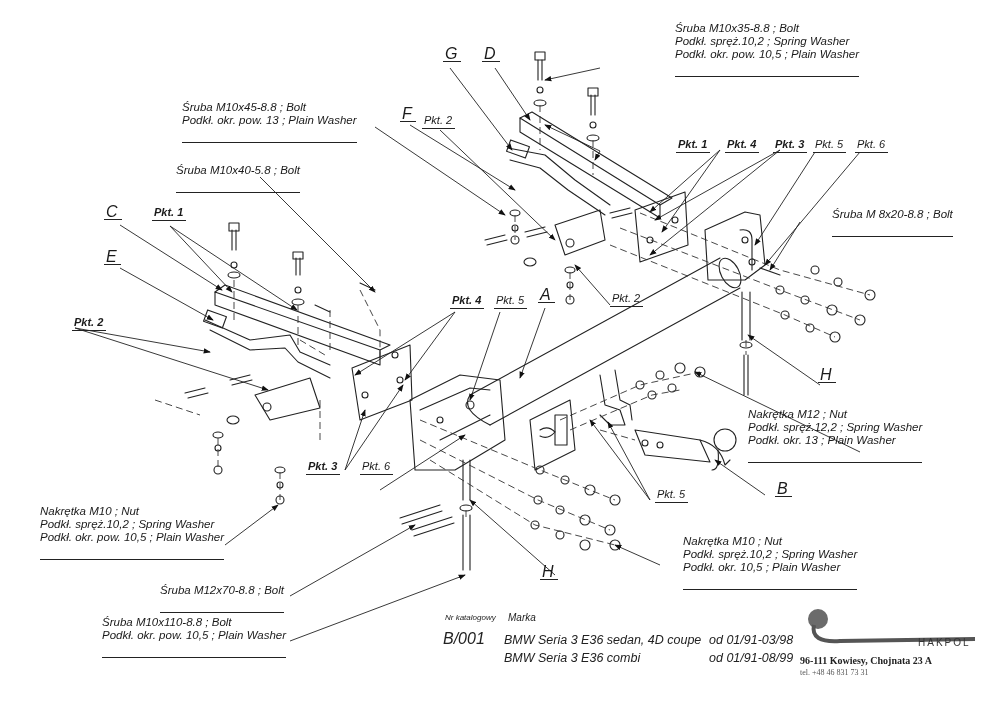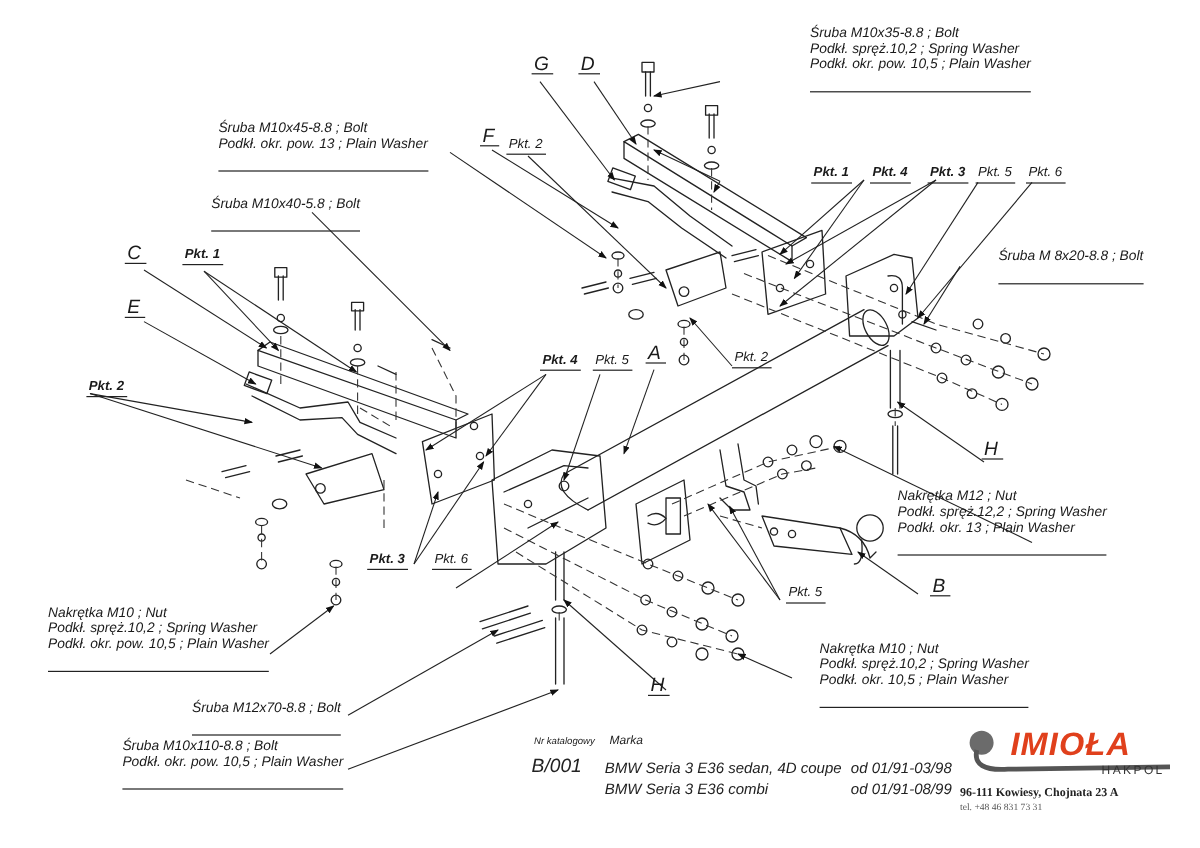--- a/index.html
+++ b/index.html
@@ -312,17 +312,16 @@
 <span class="title-block" style="left:504px;top:633px;font-size:12.5px;">BMW Seria 3  E36 sedan, 4D coupe</span>
 <span class="title-block" style="left:709px;top:633px;font-size:12.5px;">od 01/91-03/98</span>
 <span class="title-block" style="left:504px;top:651px;font-size:12.5px;">BMW Seria 3  E36 combi</span>
 <span class="title-block" style="left:709px;top:651px;font-size:12.5px;text-align:right;">od 01/91-08/99</span>
 
 <div style="position:absolute;left:800px;top:603px;width:180px;height:48px;">
   <svg width="180" height="48" viewBox="0 0 180 48">
     <circle cx="18" cy="16" r="10" fill="#6b6b6b"></circle>
     <path d="M14,22 Q10,40 40,38 L175,36" fill="none" stroke="#555" stroke-width="4"></path>
   </svg>
-  <span class="logo-text" style="position:absolute;left:42px;top:2px;font-size:27px;color:#e0401c;letter-spacing:1px;">IMIOŁA</span>
   <span style="position:absolute;left:118px;top:34px;font-size:10px;color:#333;letter-spacing:2px;font-family:'Liberation Sans',sans-serif;">HAKPOL</span>
 </div>
 <span class="addr" style="left:800px;top:655px;font-size:10px;font-weight:bold;">96-111 Kowiesy, Chojnata 23 A</span>
 <span class="addr" style="left:800px;top:668px;font-size:8px;color:#555;">tel. +48 46 831 73 31</span>
 
 </body></html>

